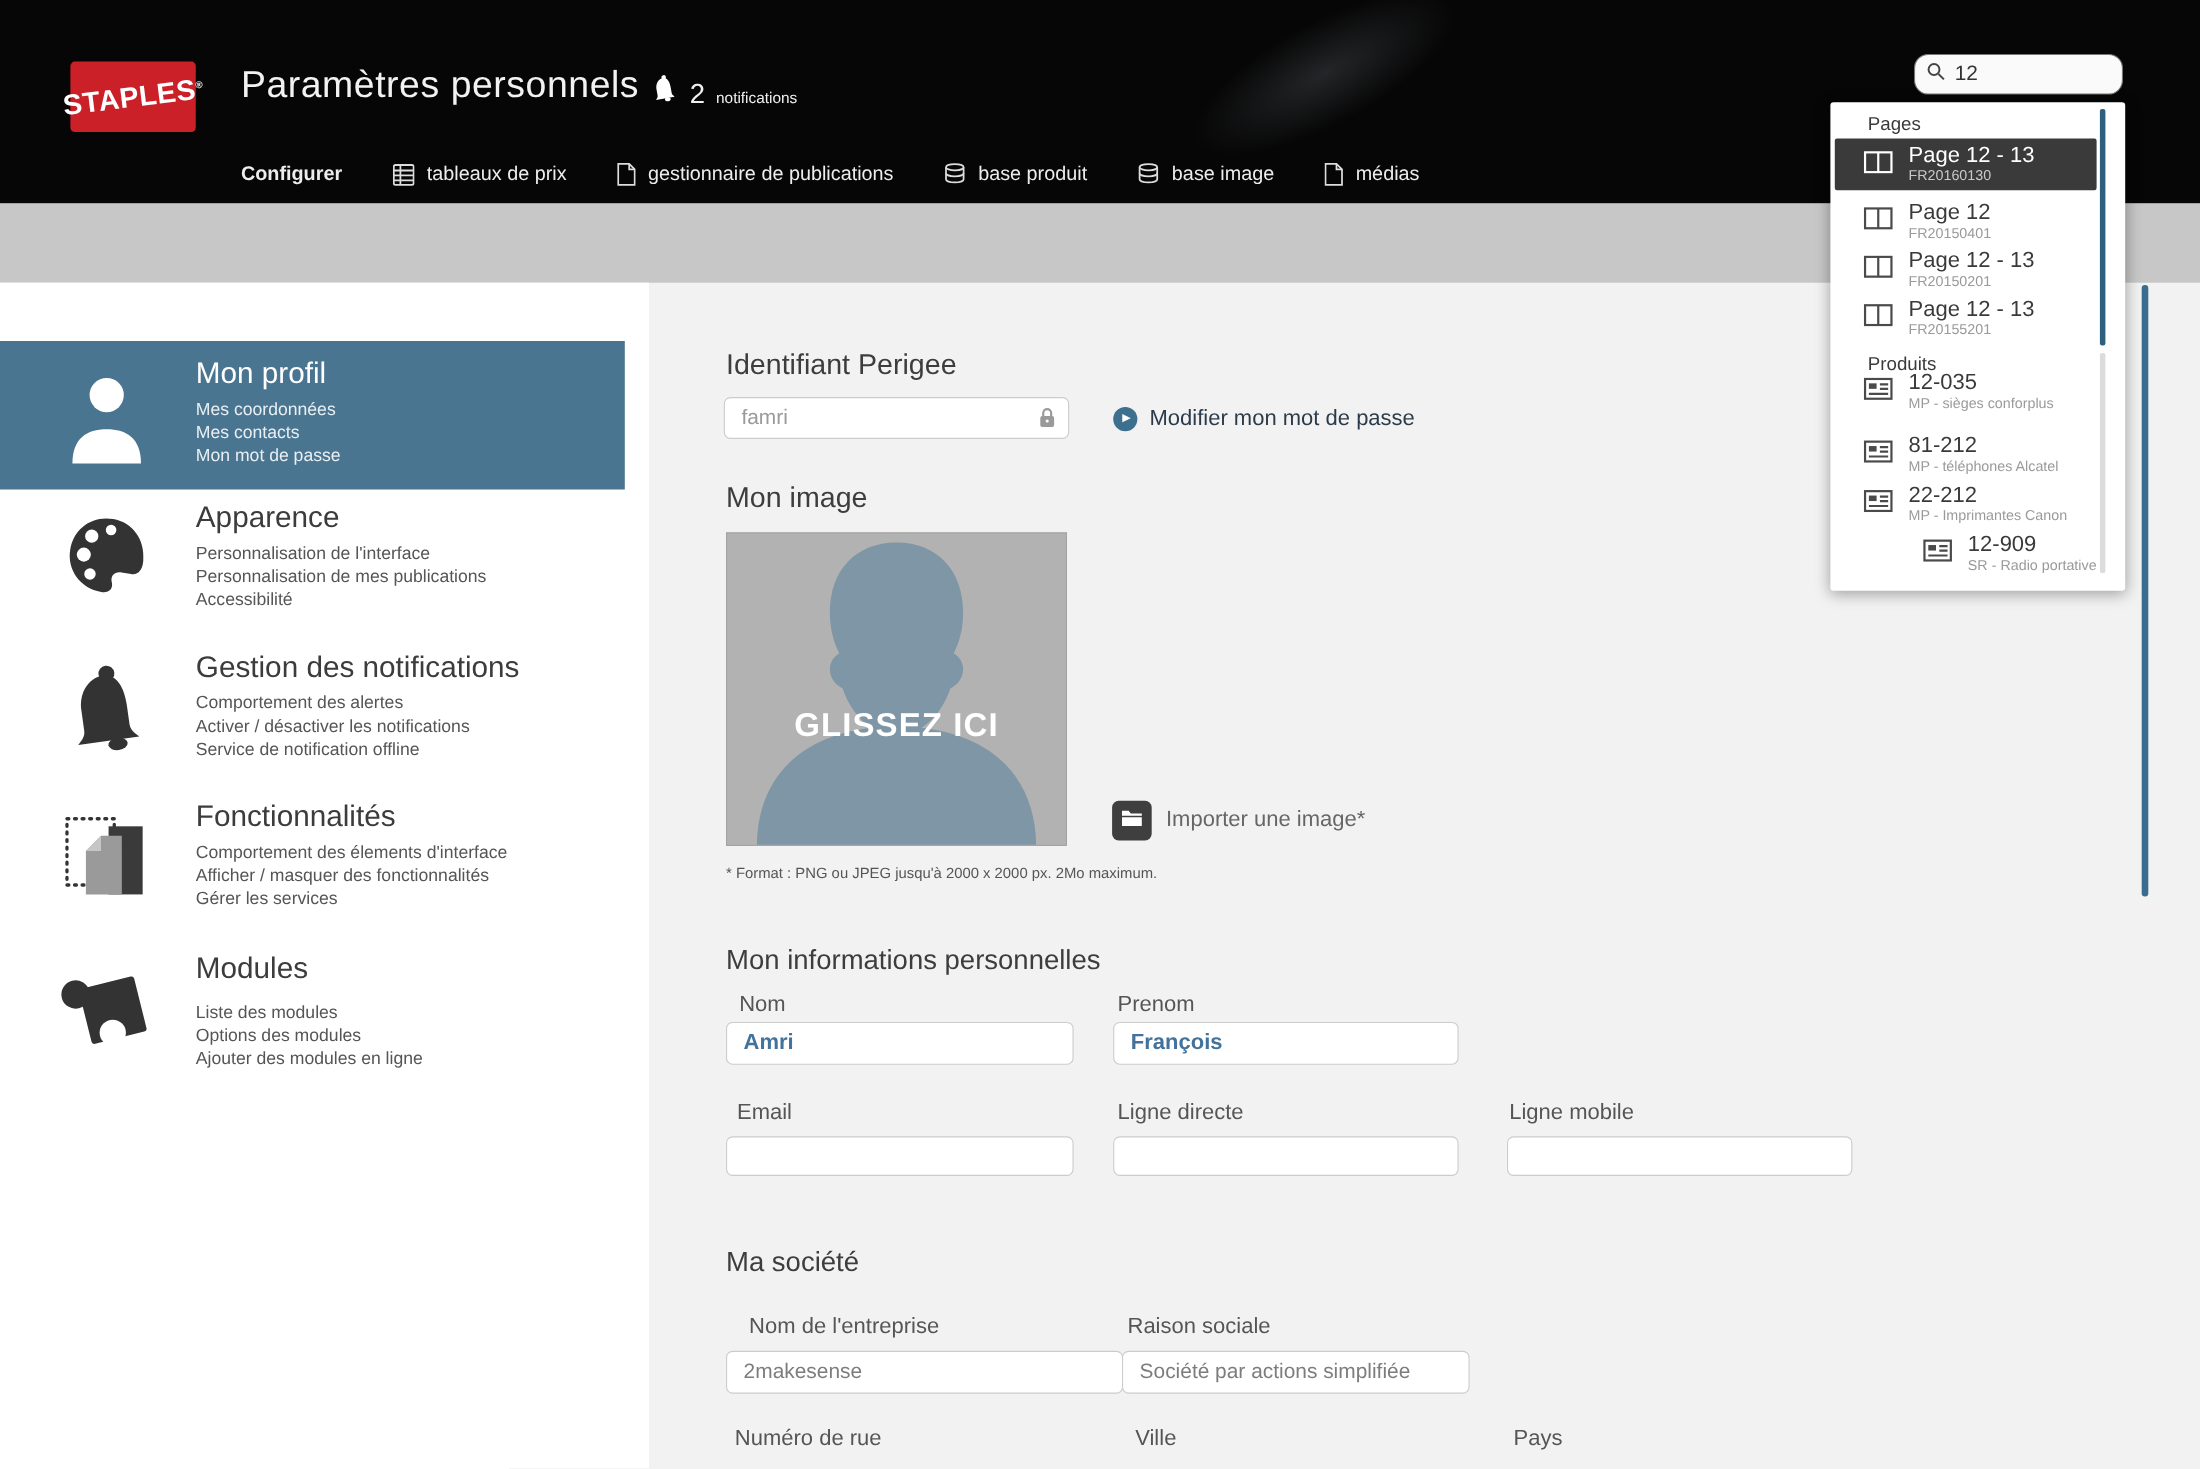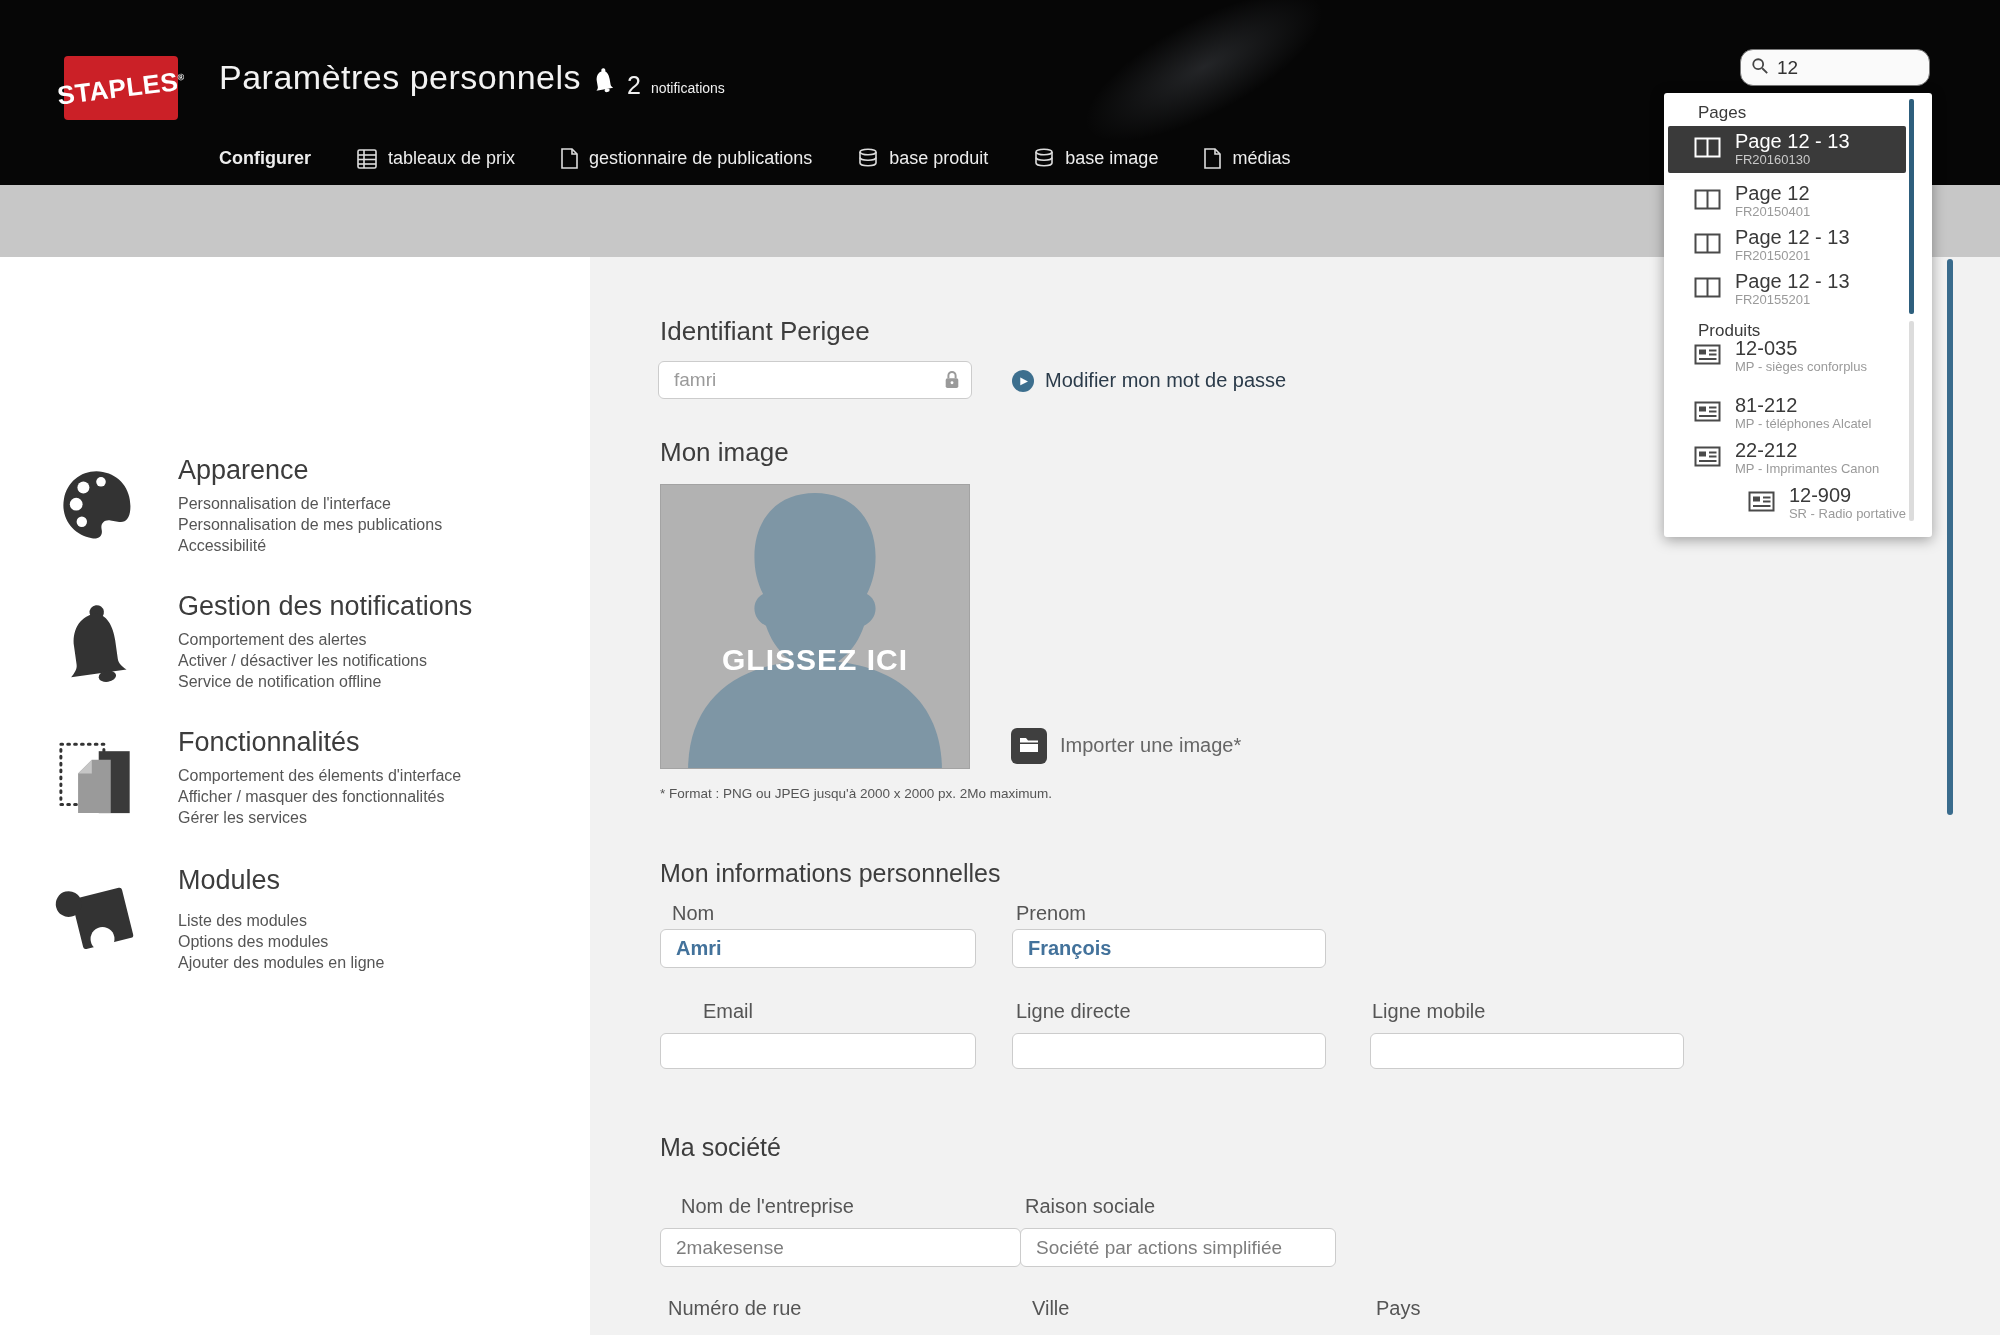--- a/index.html
+++ b/index.html
@@ -176,20 +176,36 @@
         </span>
         <span>médias</span>
       </div>
     </nav>
   </header>
 
   <div class="grayband"></div>
 
   <aside class="sidebar">
 
+    <div class="side-item selected">
+      <div class="side-icon" style="top:20px;">
+        <svg width="82" height="96" viewBox="0 0 100 110" fill="#fff">
+          <circle cx="50" cy="32" r="19"></circle>
+          <path d="M12 108 c0-28 16-38 38-38 s38 10 38 38 z"></path>
+        </svg>
+      </div>
+      <div class="side-text" style="top:14px;">
+        <div class="side-title">Mon profil</div>
+        <div class="side-subs">
+          <div>Mes coordonnées</div>
+          <div>Mes contacts</div>
+          <div>Mon mot de passe</div>
+        </div>
+      </div>
+    </div>
 
     <div class="side-item" style="top:198px; height:120px;">
       <div class="side-icon" style="top:8px;">
         <svg width="80" height="84" viewBox="0 0 100 100">
           <path fill="#333" d="M50 8 C26 8 8 26 8 50 c0 24 19 42 43 42 c9 0 13-6 10-13 c-3-7 1-13 9-13 l11 0 c8 0 12-7 11-17 C90 25 73 8 50 8 z" transform="rotate(10 50 50)"></path>
           <circle cx="33" cy="28" r="7.5" fill="#fff"></circle>
           <circle cx="55" cy="21" r="6" fill="#fff"></circle>
           <circle cx="24" cy="49" r="8" fill="#fff"></circle>
           <circle cx="31" cy="71" r="6.5" fill="#fff"></circle>
         </svg>
@@ -307,21 +323,21 @@
     <div class="import-label">Importer une image*</div>
     <div class="format-note">* Format : PNG ou JPEG jusqu'à 2000 x 2000 px. 2Mo maximum.</div>
 
     <div class="h2" style="left:660px; top:859px; font-size:25px;">Mon informations personnelles</div>
 
     <div class="field-label" style="left:672px; top:902px;">Nom</div>
     <input class="tb blue" style="left: 660px; top: 929px; width: 316px;" type="text" value="Amri">
     <div class="field-label" style="left:1016px; top:902px;">Prenom</div>
     <input class="tb blue" style="left: 1012px; top: 929px; width: 314px;" type="text" value="François">
 
-    <div class="field-label" style="left:670px; top:1000px;margin-left:33px;">Email</div>
+    <div class="field-label" style="left:670px; top:1000px;">Email</div>
     <input class="tb" style="left: 660px; top: 1033px; width: 316px; height: 36px;" type="text" value="">
     <div class="field-label" style="left:1016px; top:1000px;">Ligne directe</div>
     <input class="tb" style="left: 1012px; top: 1033px; width: 314px; height: 36px;" type="text" value="">
     <div class="field-label" style="left:1372px; top:1000px;">Ligne mobile</div>
     <input class="tb" style="left: 1370px; top: 1033px; width: 314px; height: 36px;" type="text" value="">
 
     <div class="h2" style="left:660px; top:1133px; font-size:25px;">Ma société</div>
 
     <div class="field-label" style="left:681px; top:1195px;">Nom de l'entreprise</div>
     <input class="tb gray" style="left: 660px; top: 1228px; width: 361px;" type="text" value="2makesense">

